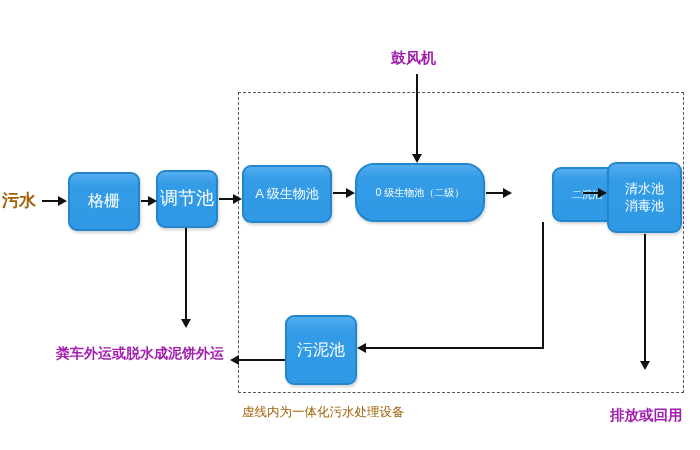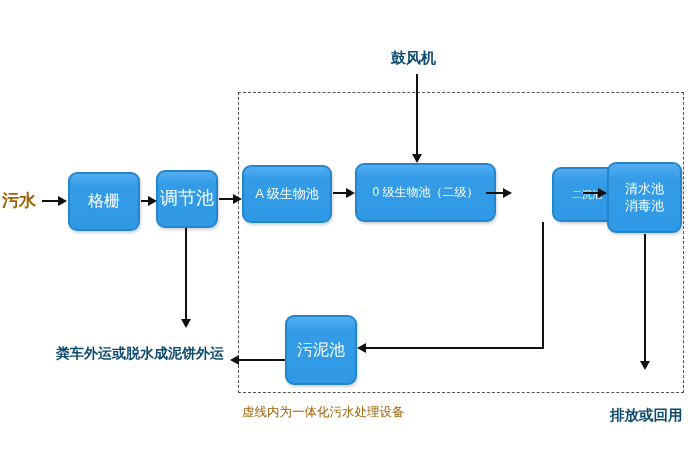--- a/index.html
+++ b/index.html
@@ -17,21 +17,21 @@
     line-height:1.3;
   }
   
   .dashed-box{
     position:absolute;left:238px;top:92px;width:446px;height:301px;
     border:1px dashed #555;box-sizing:border-box;background:transparent;
   }
   
   .lbl{position:absolute;white-space:nowrap;}
   .lbl-black{color:#a16207;}
-  .lbl-blue{color:#0c4a6e;font-weight:bold;}
+  .lbl-blue{color:#a21caf;font-weight:bold;}
   
   .hline{position:absolute;height:2px;background:#111;}
   .vline{position:absolute;width:2px;background:#111;}
   .ah-r{position:absolute;width:0;height:0;border-top:5px solid transparent;border-bottom:5px solid transparent;border-left:9px solid #111;}
   .ah-l{position:absolute;width:0;height:0;border-top:5px solid transparent;border-bottom:5px solid transparent;border-right:9px solid #111;}
   .ah-d{position:absolute;width:0;height:0;border-left:5px solid transparent;border-right:5px solid transparent;border-top:9px solid #111;}
   .arrow-layer{position:absolute;left:0;top:0;width:100%;height:100%;z-index:3;}
   .node-layer{position:absolute;left:0;top:0;width:100%;height:100%;z-index:2;}
 </style>
 </head>
@@ -47,21 +47,21 @@
     </div>
 
     <div class="node" style="left:156px;top:170px;width:62px;height:58px;font-size:18px;">
       <span>调节池</span>
     </div>
 
     <div class="node" style="left:242px;top:165px;width:90px;height:58px;font-size:13px;justify-content:center;">
       <span>A 级生物池</span>
     </div>
 
-    <div class="node" style="left:355px;top:163px;width:141px;height:59px;font-size:12px;">
+    <div class="node" style="left:355px;top:163px;width:130px;height:59px;font-size:10px;border-radius:19px;">
       <span>0 级生物池（二级）</span>
     </div>
 
     <div class="node" style="left:512px;top:167px;width:70px;height:55px;font-size:10px;margin-left:40px;">
       <span>二沉池</span>
     </div>
 
     <div class="node" style="left:607px;top:162px;width:75px;height:71px;font-size:13px;">
       <span>清水池</span>
       <span>消毒池</span>

